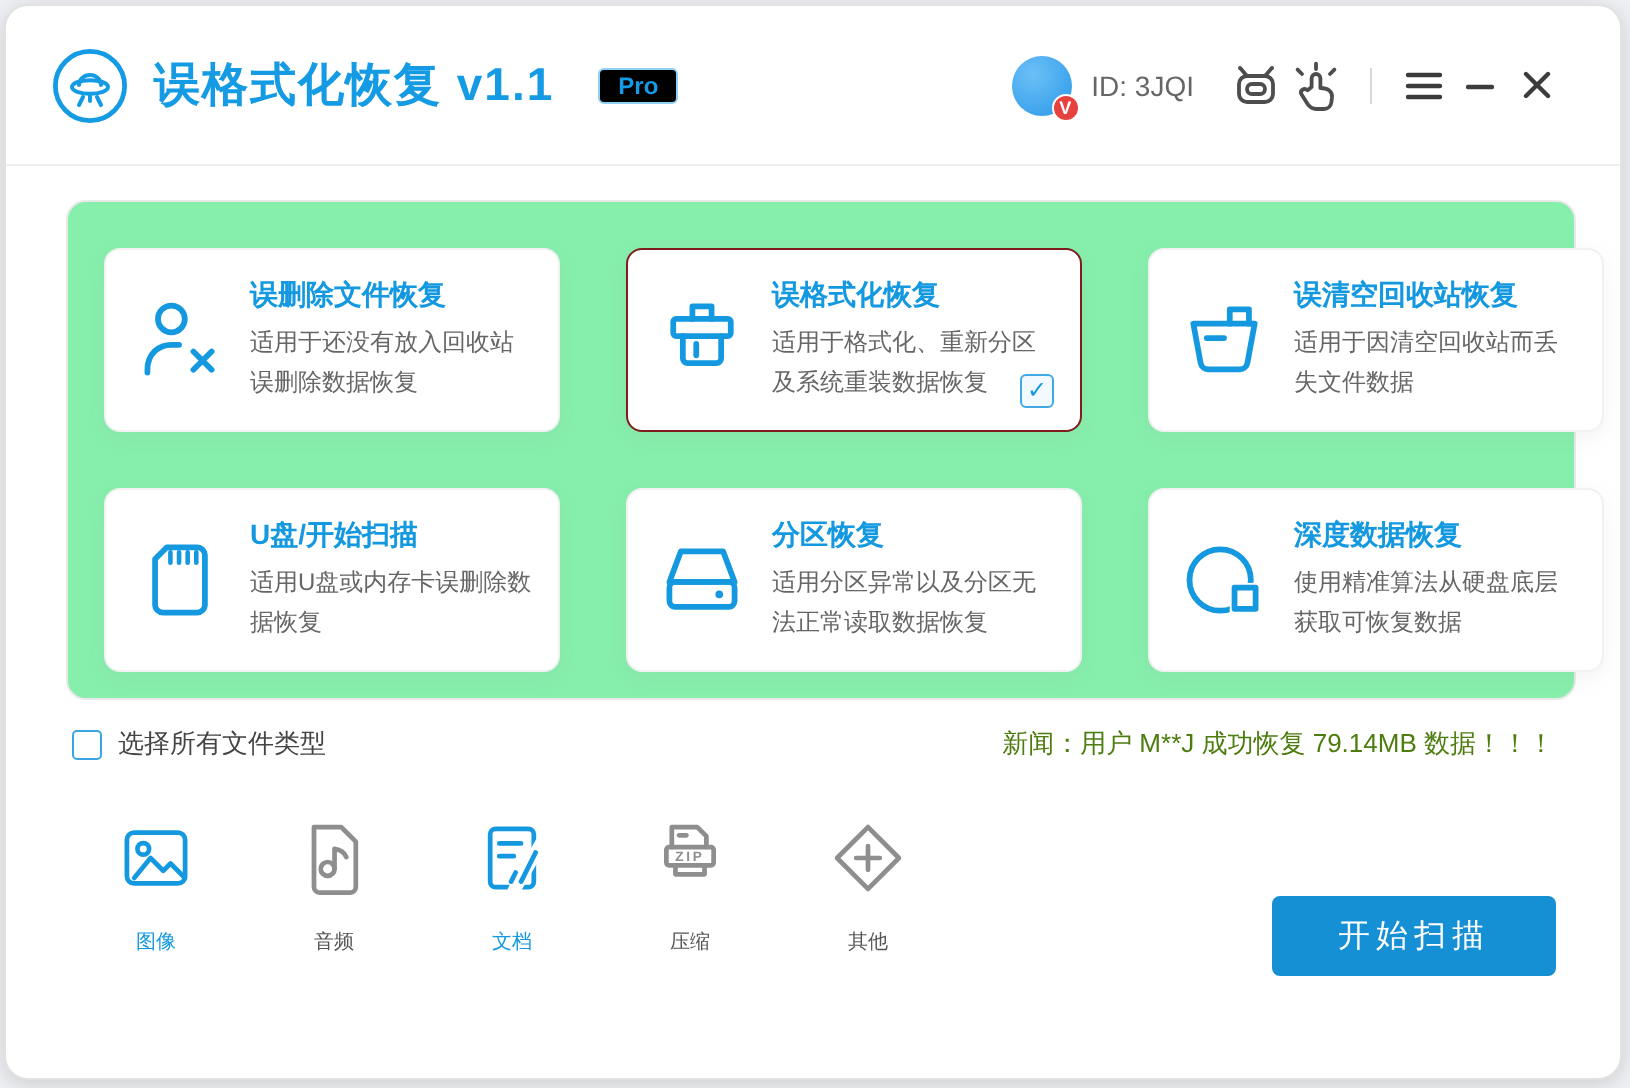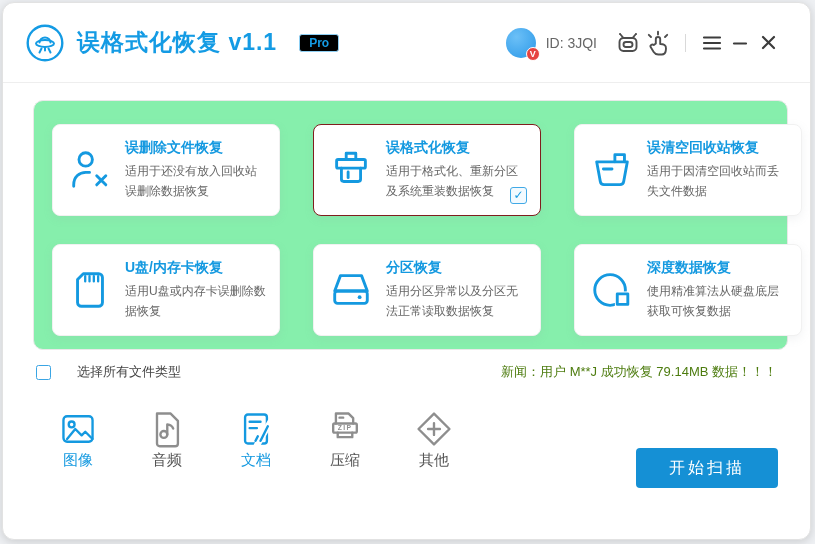--- a/index.html
+++ b/index.html
@@ -42,30 +42,30 @@
   .card-icon { flex:none; width:46px; height:46px; color:#1499e0; }
   .card-title { font-size:14px; font-weight:bold; color:#1499e0; margin-bottom:5px; }
   .card-desc { font-size:12px; color:#666; line-height:1.6; width:142px; }
   .card-check { position:absolute; right:13px; bottom:11px; width:17px; height:17px;
     border:1px solid #41a9e6; border-radius:3px; background:#f2faff; color:#1499e0;
     font-size:12px; line-height:15px; text-align:center; }
 
   
   .options-row { position:absolute; left:33px; right:33px; top:359px; height:20px;
     display:flex; align-items:center; justify-content:space-between; }
-  .select-all { display:flex; align-items:center; gap:26px; cursor:pointer; }
+  .select-all { display:flex; align-items:center; gap:8px; cursor:pointer; }
   .checkbox { width:15px; height:15px; border:1.5px solid #3aa5e4; border-radius:2.5px; background:#fff; }
   .select-all-label { font-size:13px; color:#444; }
   .news { font-size:13px; color:#4d7c0f; }
 
   
   .filetypes { position:absolute; left:54px; top:406px; display:flex; }
   .ftype { width:42px; margin-right:47px; display:flex; flex-direction:column; align-items:center; cursor:pointer; }
   .ftype .ft-icon { width:40px; height:40px; color:#8e8e8e; }
-  .ftype .ft-label { margin-top:2px; font-size:15px; color:#555; }
+  .ftype .ft-label { margin-top:15px; font-size:10px; color:#555; }
   .ftype.active .ft-icon { color:#1499e0; }
   .ftype.active .ft-label { color:#1499e0; }
 
   
   .scan-btn { position:absolute; left:633px; top:445px; width:142px; height:40px;
     background:#1590d5; border:none; border-radius:4px; color:#fff; font-size:16px;
     letter-spacing:3px; cursor:pointer; font-family:Liberation Mono, monospace; }
 
   svg { display:block; }
 </style>
@@ -183,21 +183,21 @@
     </div>
 
     <div class="card">
       <span class="card-icon">
         <svg width="46" height="46" viewBox="0 0 48 48" fill="none" stroke="currentColor" stroke-width="3" stroke-linecap="round" stroke-linejoin="round">
           <path d="M17 7 h16 a4 4 0 0 1 4 4 v26 a4 4 0 0 1 -4 4 H15 a4 4 0 0 1 -4 -4 V13 z"></path>
           <path d="M19 9.5 v5.5 M23.5 9.5 v5.5 M28 9.5 v5.5 M32.5 9.5 v5.5" stroke-width="2.4"></path>
         </svg>
       </span>
       <div>
-        <div class="card-title">U盘/内存卡恢复</div>
+        <div class="card-title">U盘/开始扫描</div>
         <div class="card-desc">适用U盘或内存卡误删除数据恢复</div>
       </div>
     </div>
 
     <div class="card">
       <span class="card-icon">
         <svg width="46" height="46" viewBox="0 0 48 48" fill="none" stroke="currentColor" stroke-width="3" stroke-linecap="round" stroke-linejoin="round">
           <path d="M13 9 h22 l6 16 H7 z"></path>
           <rect x="7" y="25" width="34" height="13" rx="3"></rect>
           <circle cx="33" cy="31.5" r="2" fill="currentColor" stroke="none"></circle>

